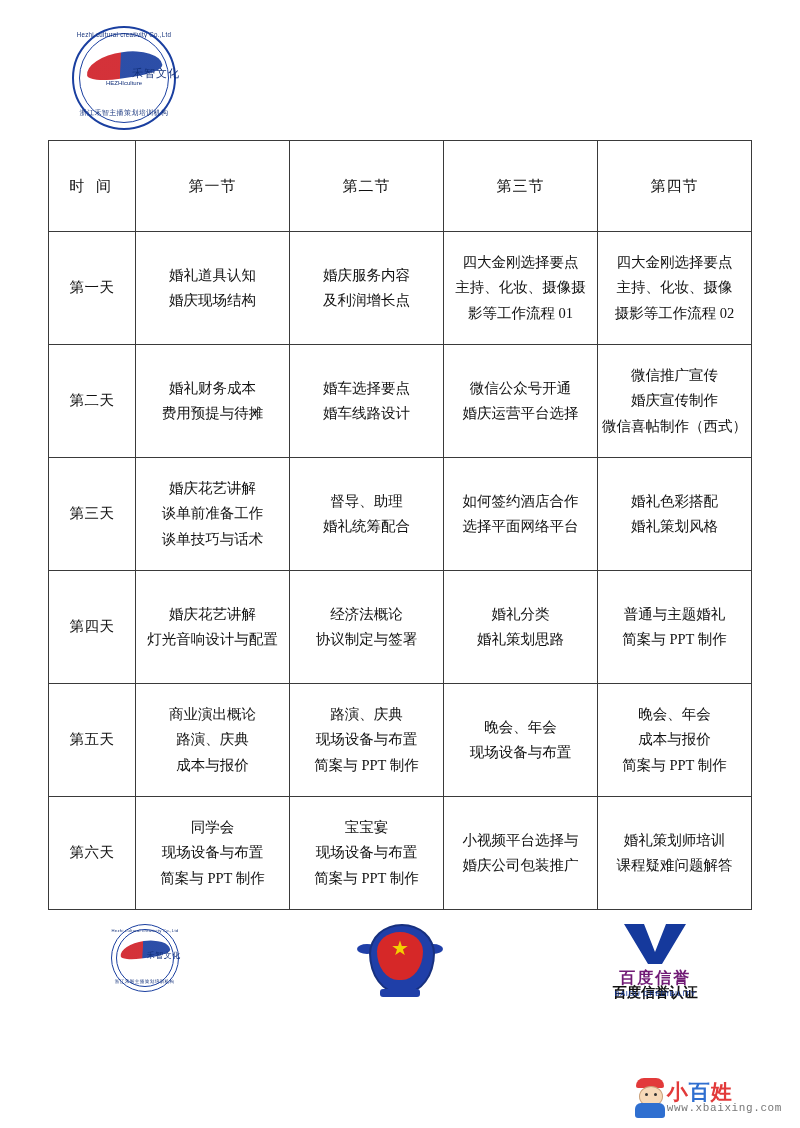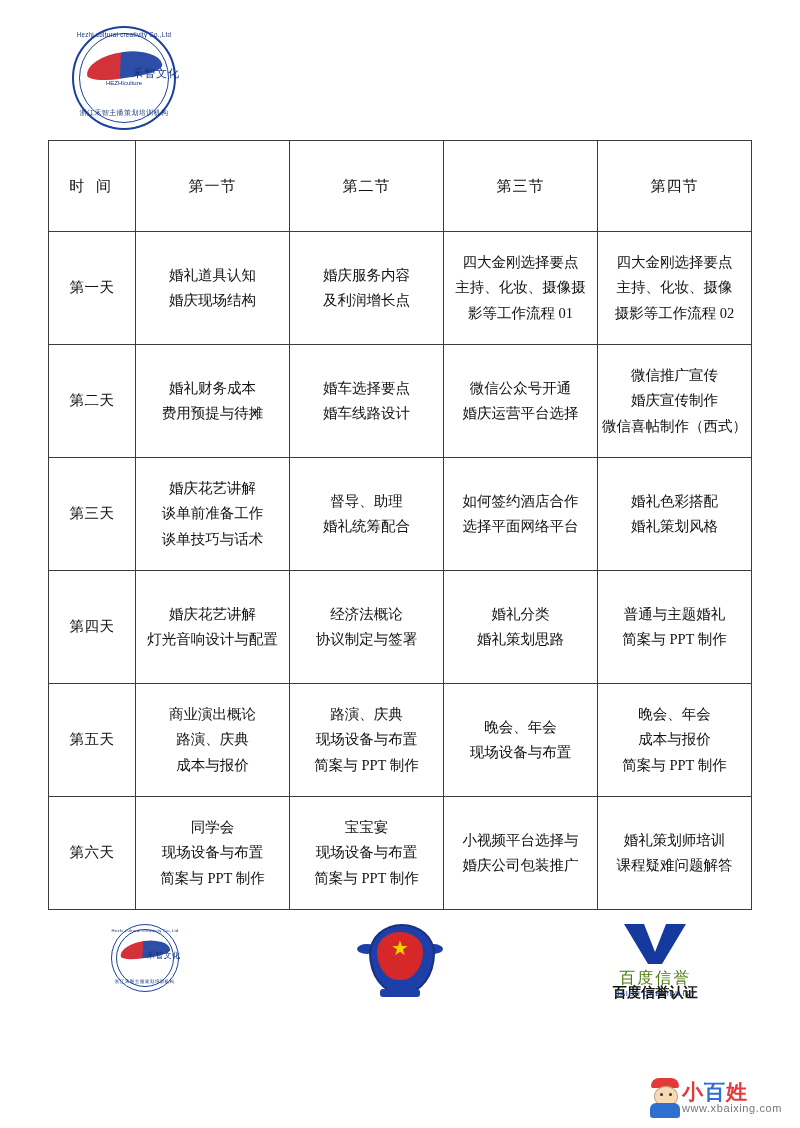--- a/index.html
+++ b/index.html
@@ -248,22 +248,22 @@
   
   .baidu {
     width: 96px;
     height: 60px;
     margin: 0 auto;
     position: relative;
   }
   .baidu svg { display: block; margin: 0 auto; }
   .baidu-cn {
     font-size: 16px;
-    font-weight: normal;
-    color: #4d7c0f;
+    font-weight: bold;
+    color: #701a75;
     letter-spacing: 2px;
     margin-top: 2px;
   }
   .baidu-en {
     font-size: 7.5px;
     color: #15399c;
     letter-spacing: .6px;
     font-family: "Liberation Sans", sans-serif;
   }
 
@@ -318,21 +318,21 @@
     font-size: 21px;
     font-weight: bold;
     color: #e23a3a;
     letter-spacing: 1px;
   }
   .wm-title .blue { color: #2f6fd0; }
   .wm-url {
     font-size: 11px;
     color: #777777;
     letter-spacing: .6px;
-    font-family: Liberation Sans, sans-serif;
+    font-family: Liberation Mono, monospace;
   }
 </style>
 </head>
 <body>
 
 <div class="header">
   <div class="logo">
     <div class="logo-ring"></div>
     <div class="logo-ring2"></div>
     <div class="logo-swoosh"></div>

